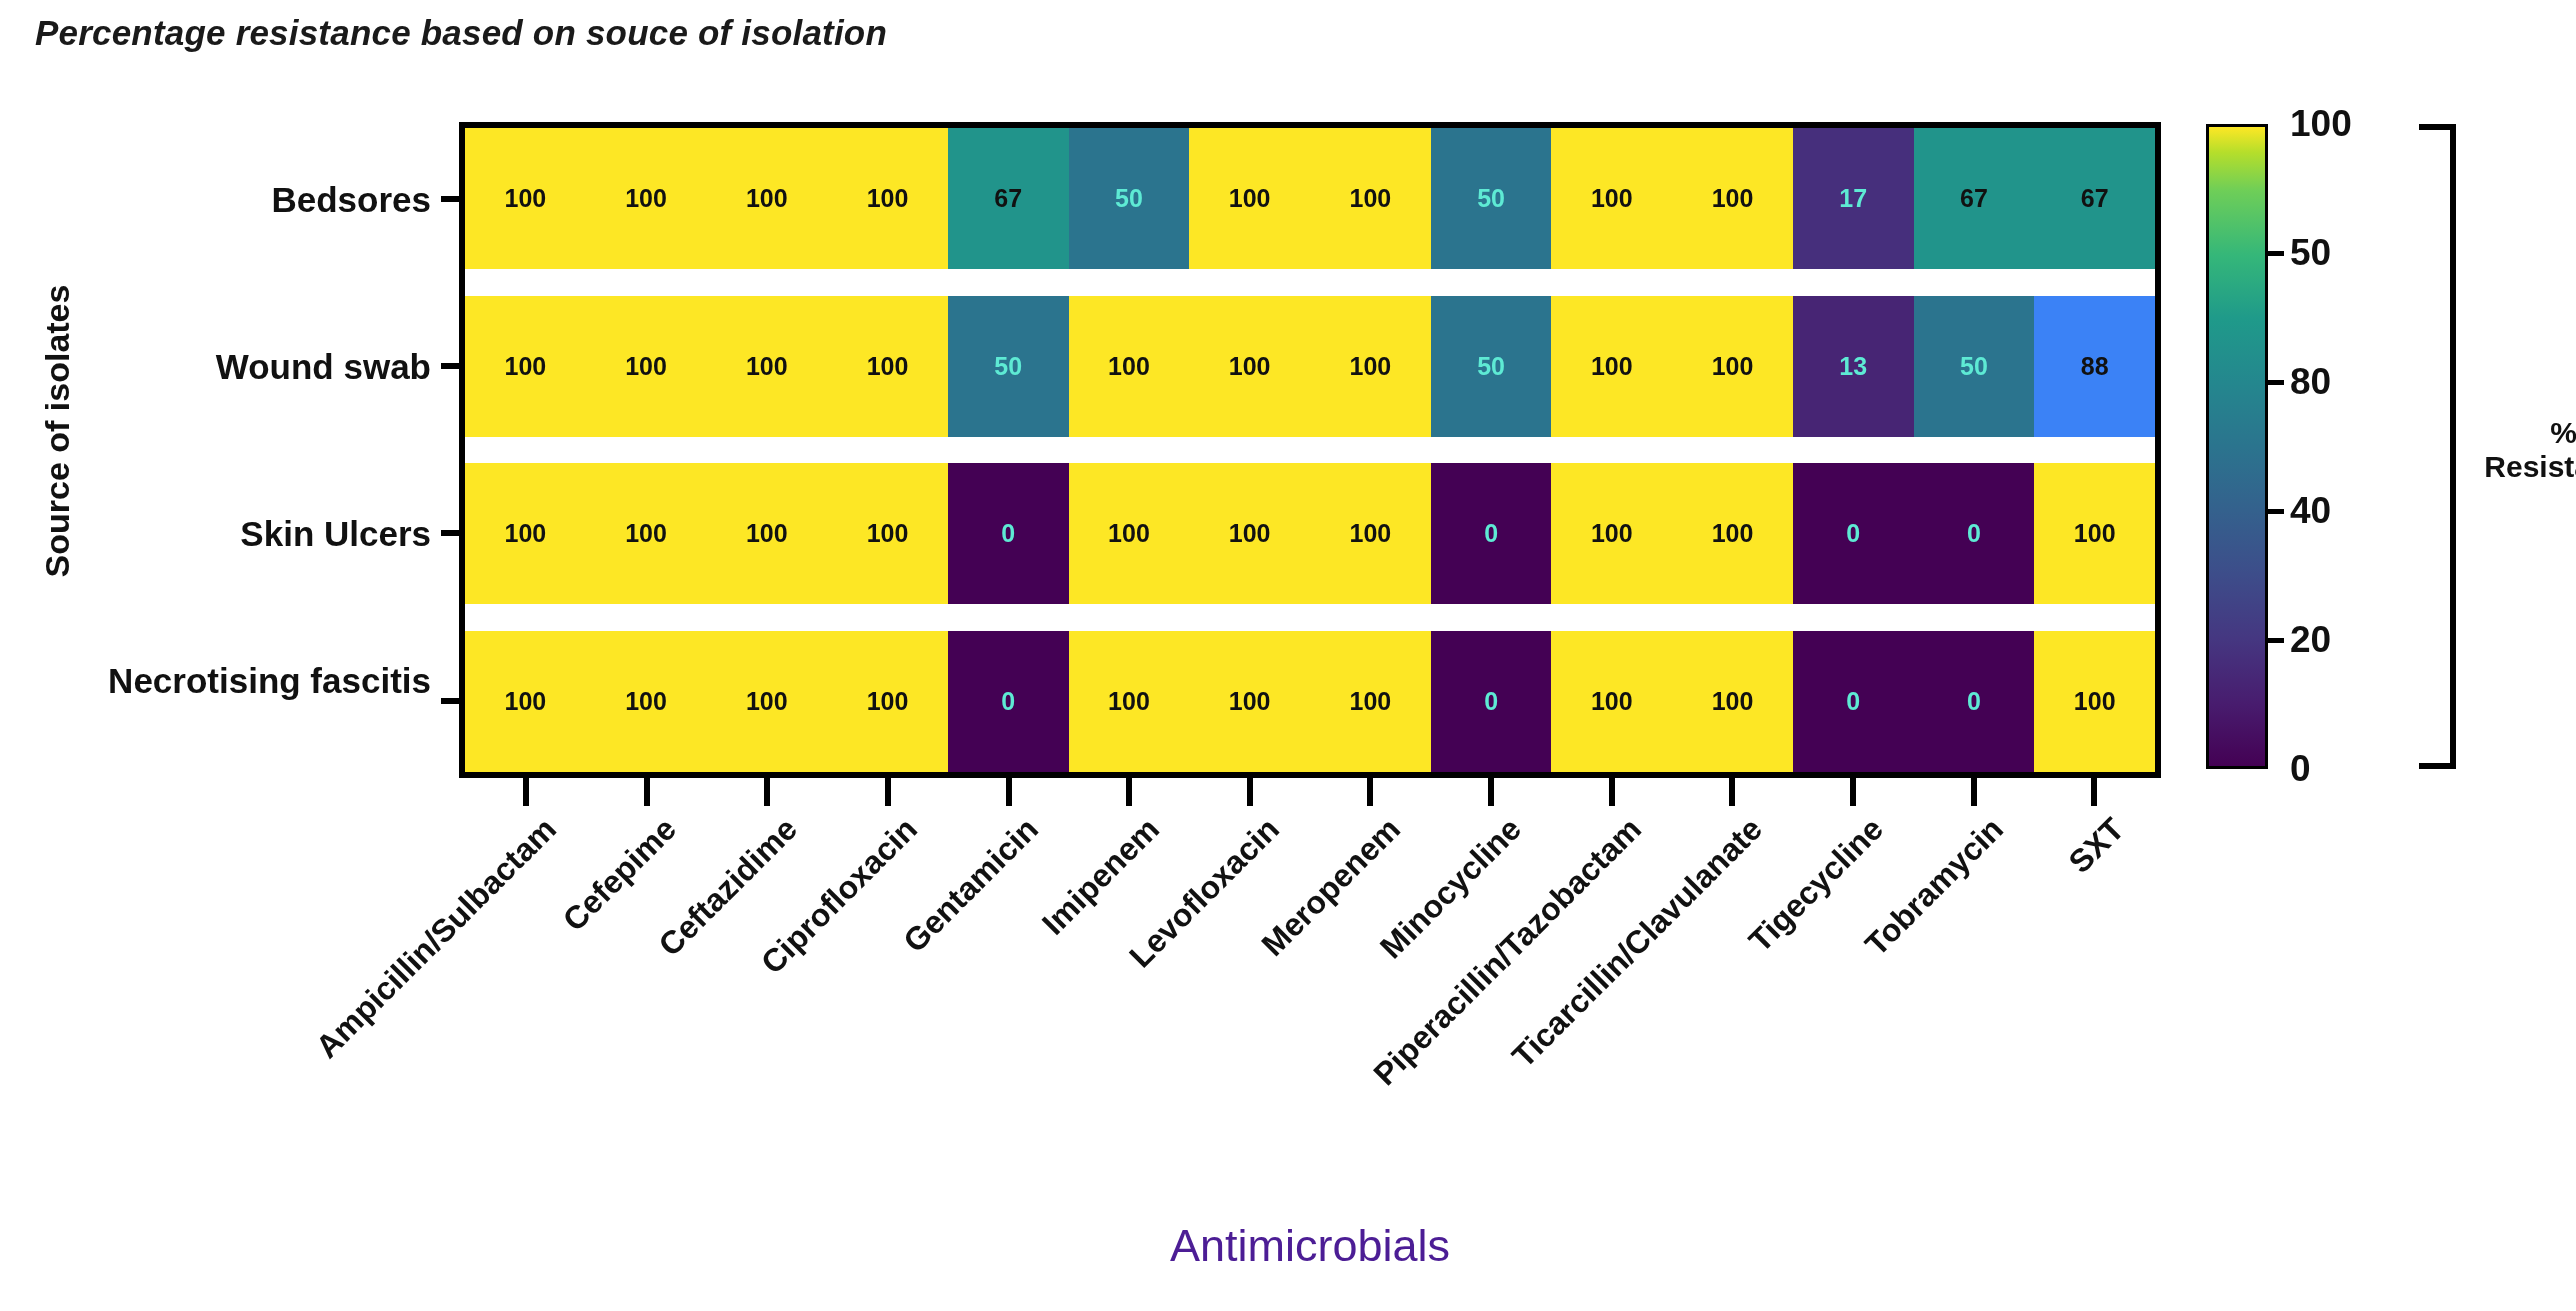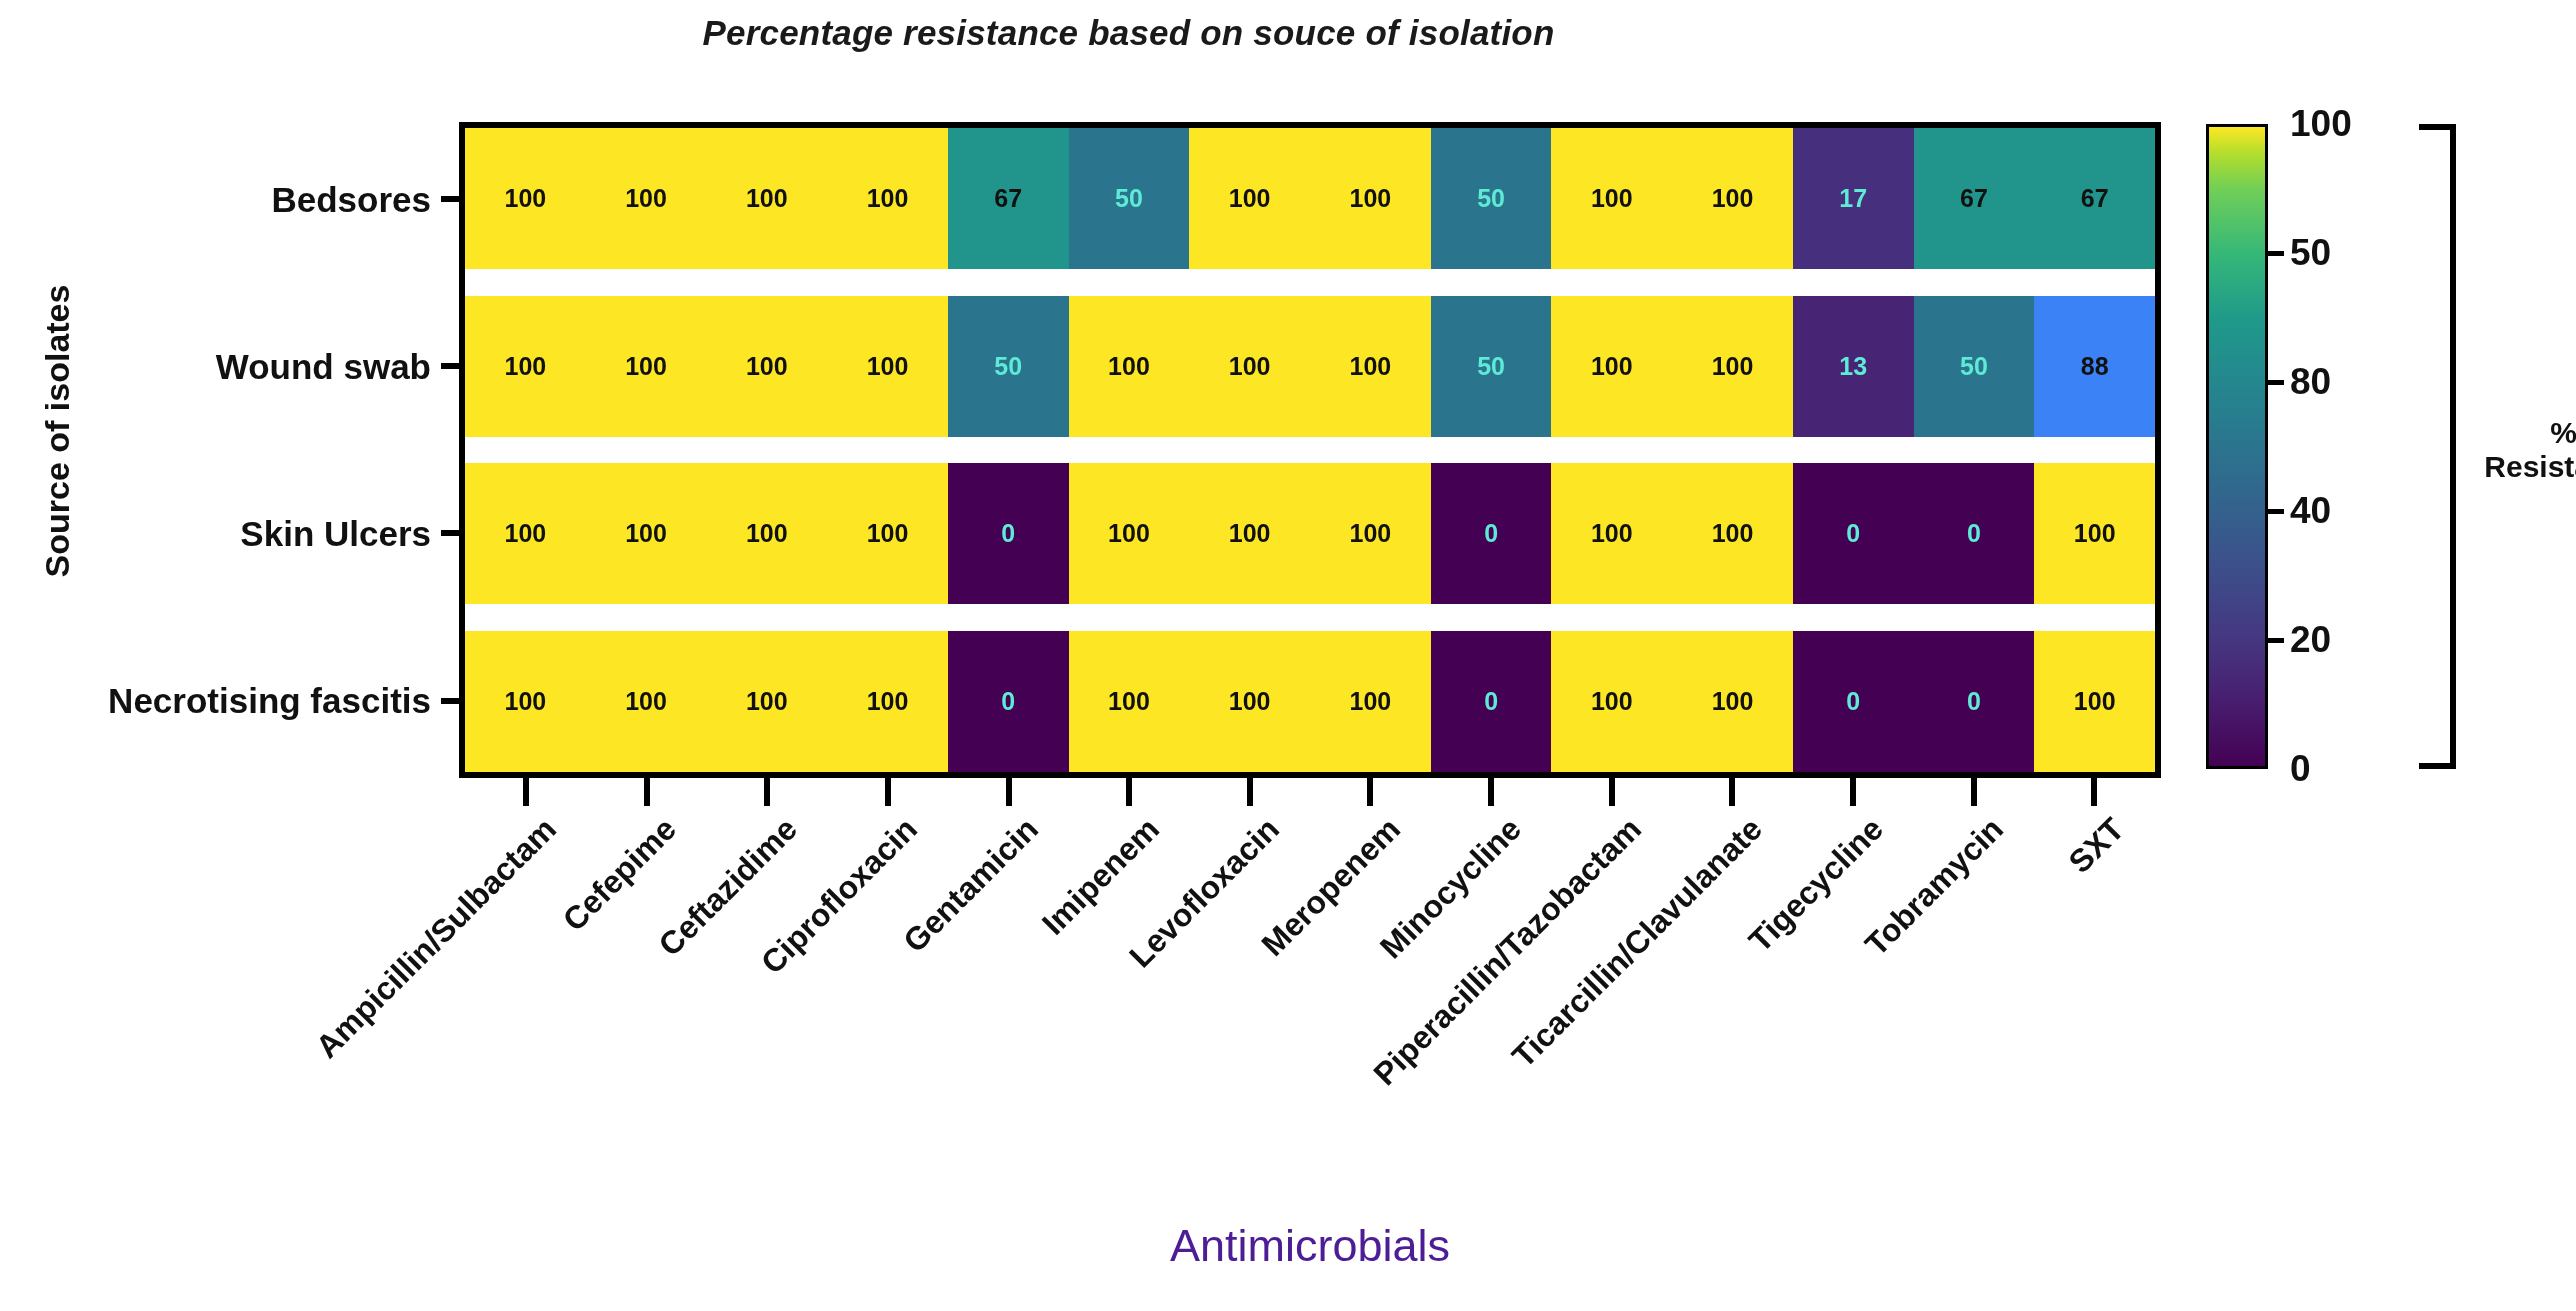--- a/index.html
+++ b/index.html
@@ -15,27 +15,27 @@
     overflow: hidden;
     position: relative;
   }
 
   
   #chart-title {
     position: absolute;
     left: 0;
     top: 13px;
     width: 2257px;
-    text-align: center;
     font-style: italic;
     font-weight: bold;
     font-size: 35px;
     letter-spacing: 0.2px;
     color: #1a1a1a;
     white-space: nowrap;
+    padding-left: 35px;
   }
 
   
   #yaxis-title {
     position: absolute;
     left: 57px;
     top: 431px;
     transform: translate(-50%,-50%) rotate(-90deg);
     transform-origin: center center;
     font-size: 34px;
@@ -231,21 +231,21 @@
 <body>
 
 <div id="chart-title">Percentage resistance based on souce of isolation</div>
 
 <div id="yaxis-title">Source of isolates</div>
 
 <div id="ytick-labels">
     <div class="ytick-label" style="top: 72px;">Bedsores</div>
     <div class="ytick-label" style="top: 239px;">Wound swab</div>
     <div class="ytick-label" style="top: 406px;">Skin Ulcers</div>
-    <div class="ytick-label" style="top: 573px; text-align: center;">Necrotising fascitis</div>
+    <div class="ytick-label" style="top: 553px; text-align: center;">Necrotising fascitis</div>
   </div>
 
 <div id="plot-frame">
   <div id="grid">
       <div class="heat-row">
         <div class="heat-cell" style="background: rgb(253, 231, 37);">100</div>
         <div class="heat-cell" style="background: rgb(253, 231, 37);">100</div>
         <div class="heat-cell" style="background: rgb(253, 231, 37);">100</div>
         <div class="heat-cell" style="background: rgb(253, 231, 37);">100</div>
         <div class="heat-cell" style="background: rgb(33, 148, 139);">67</div>

